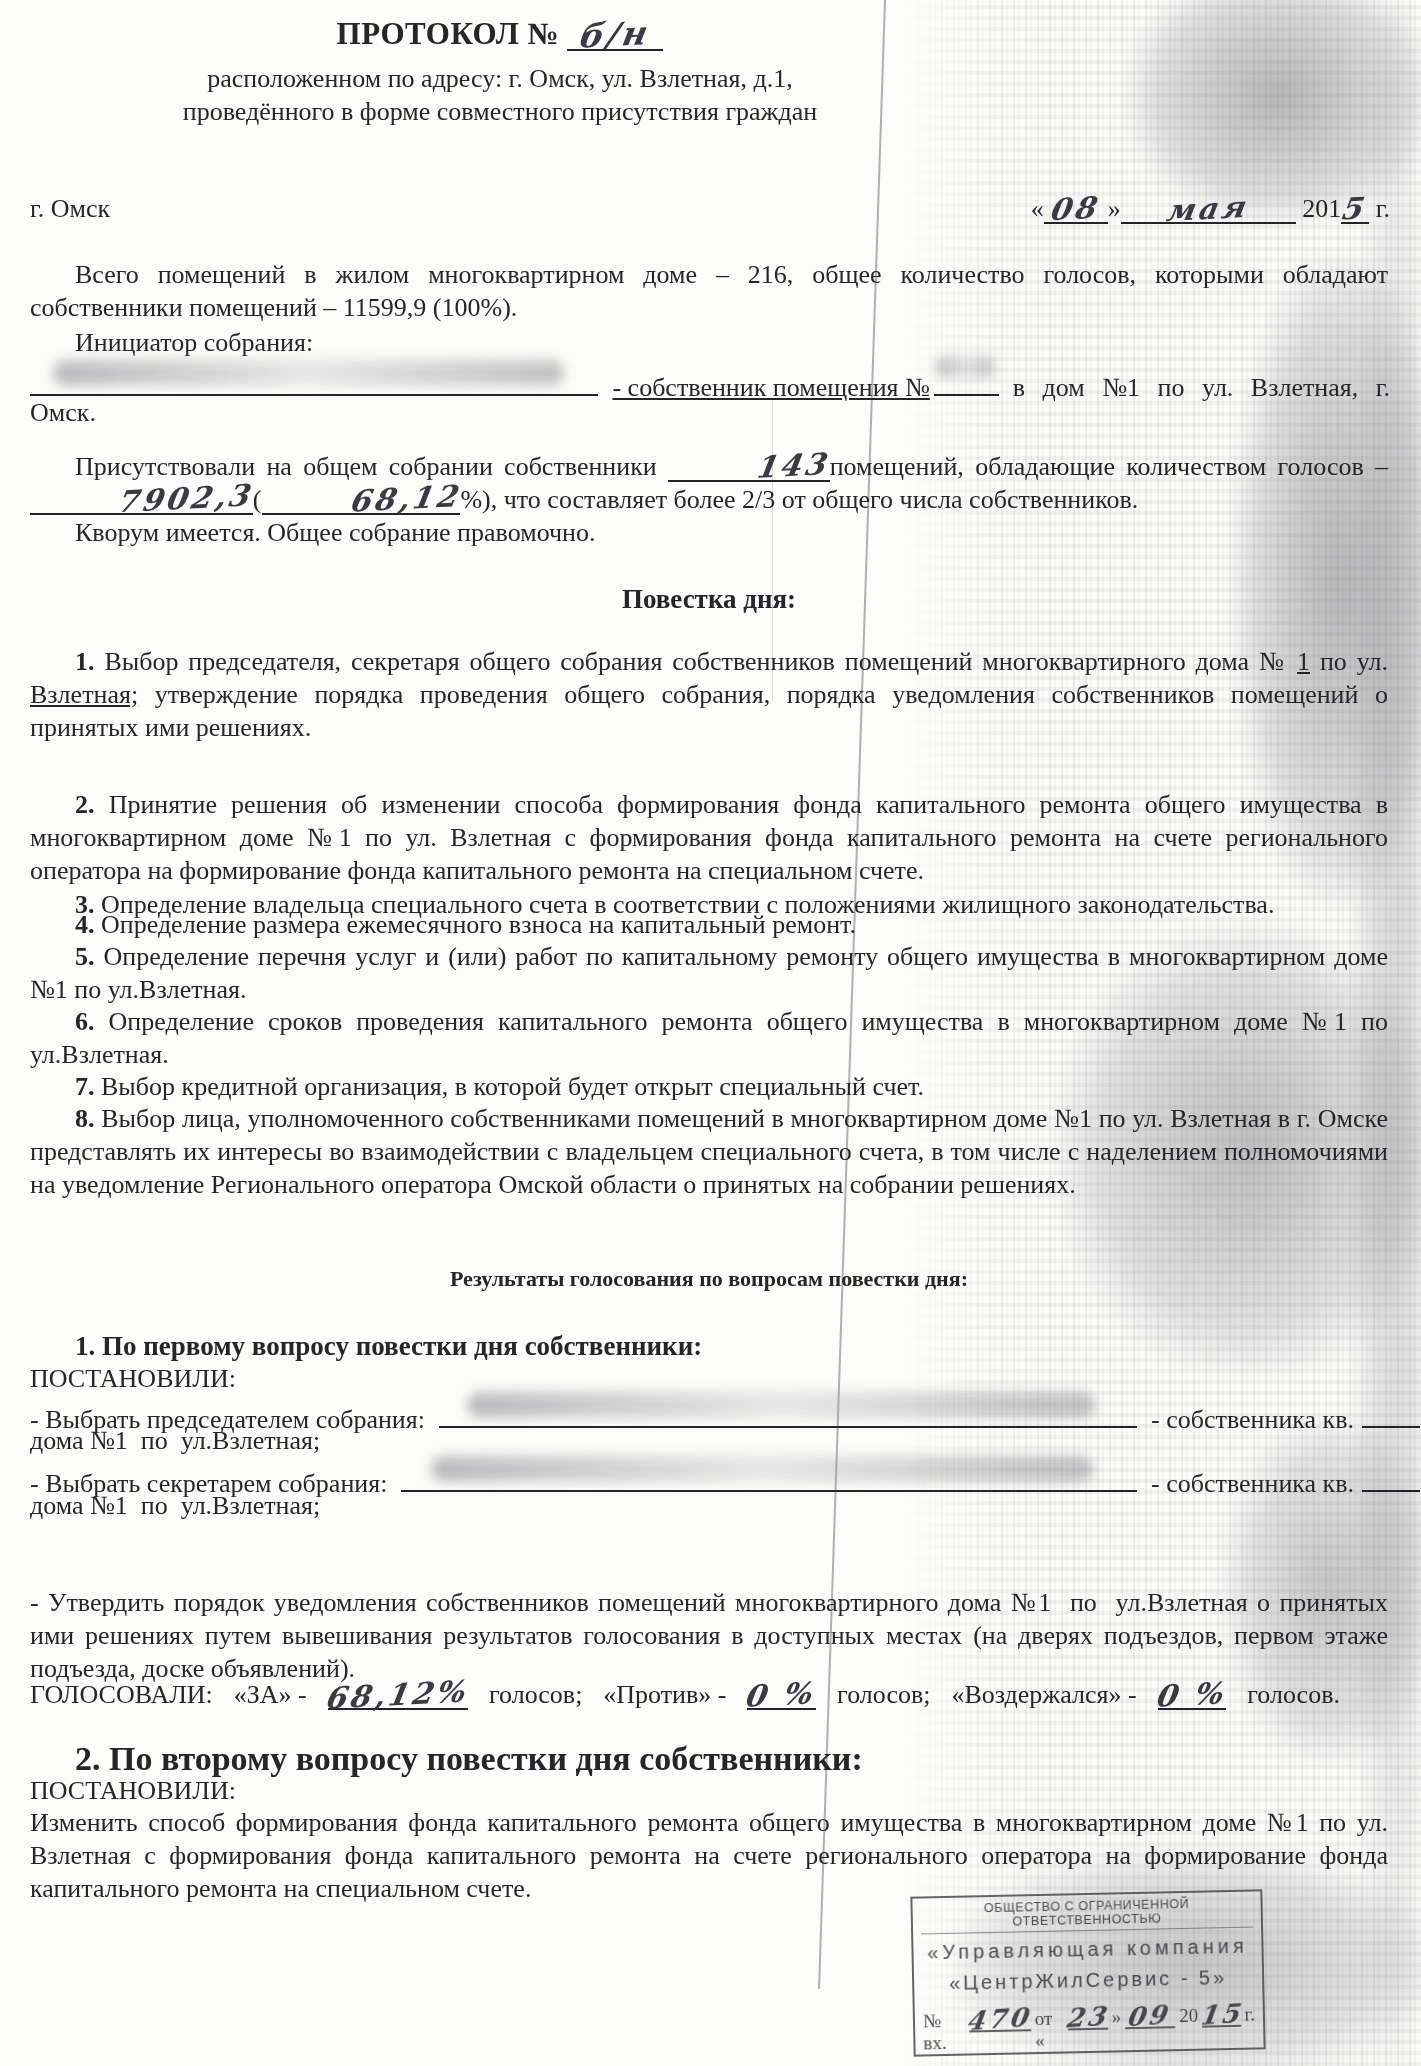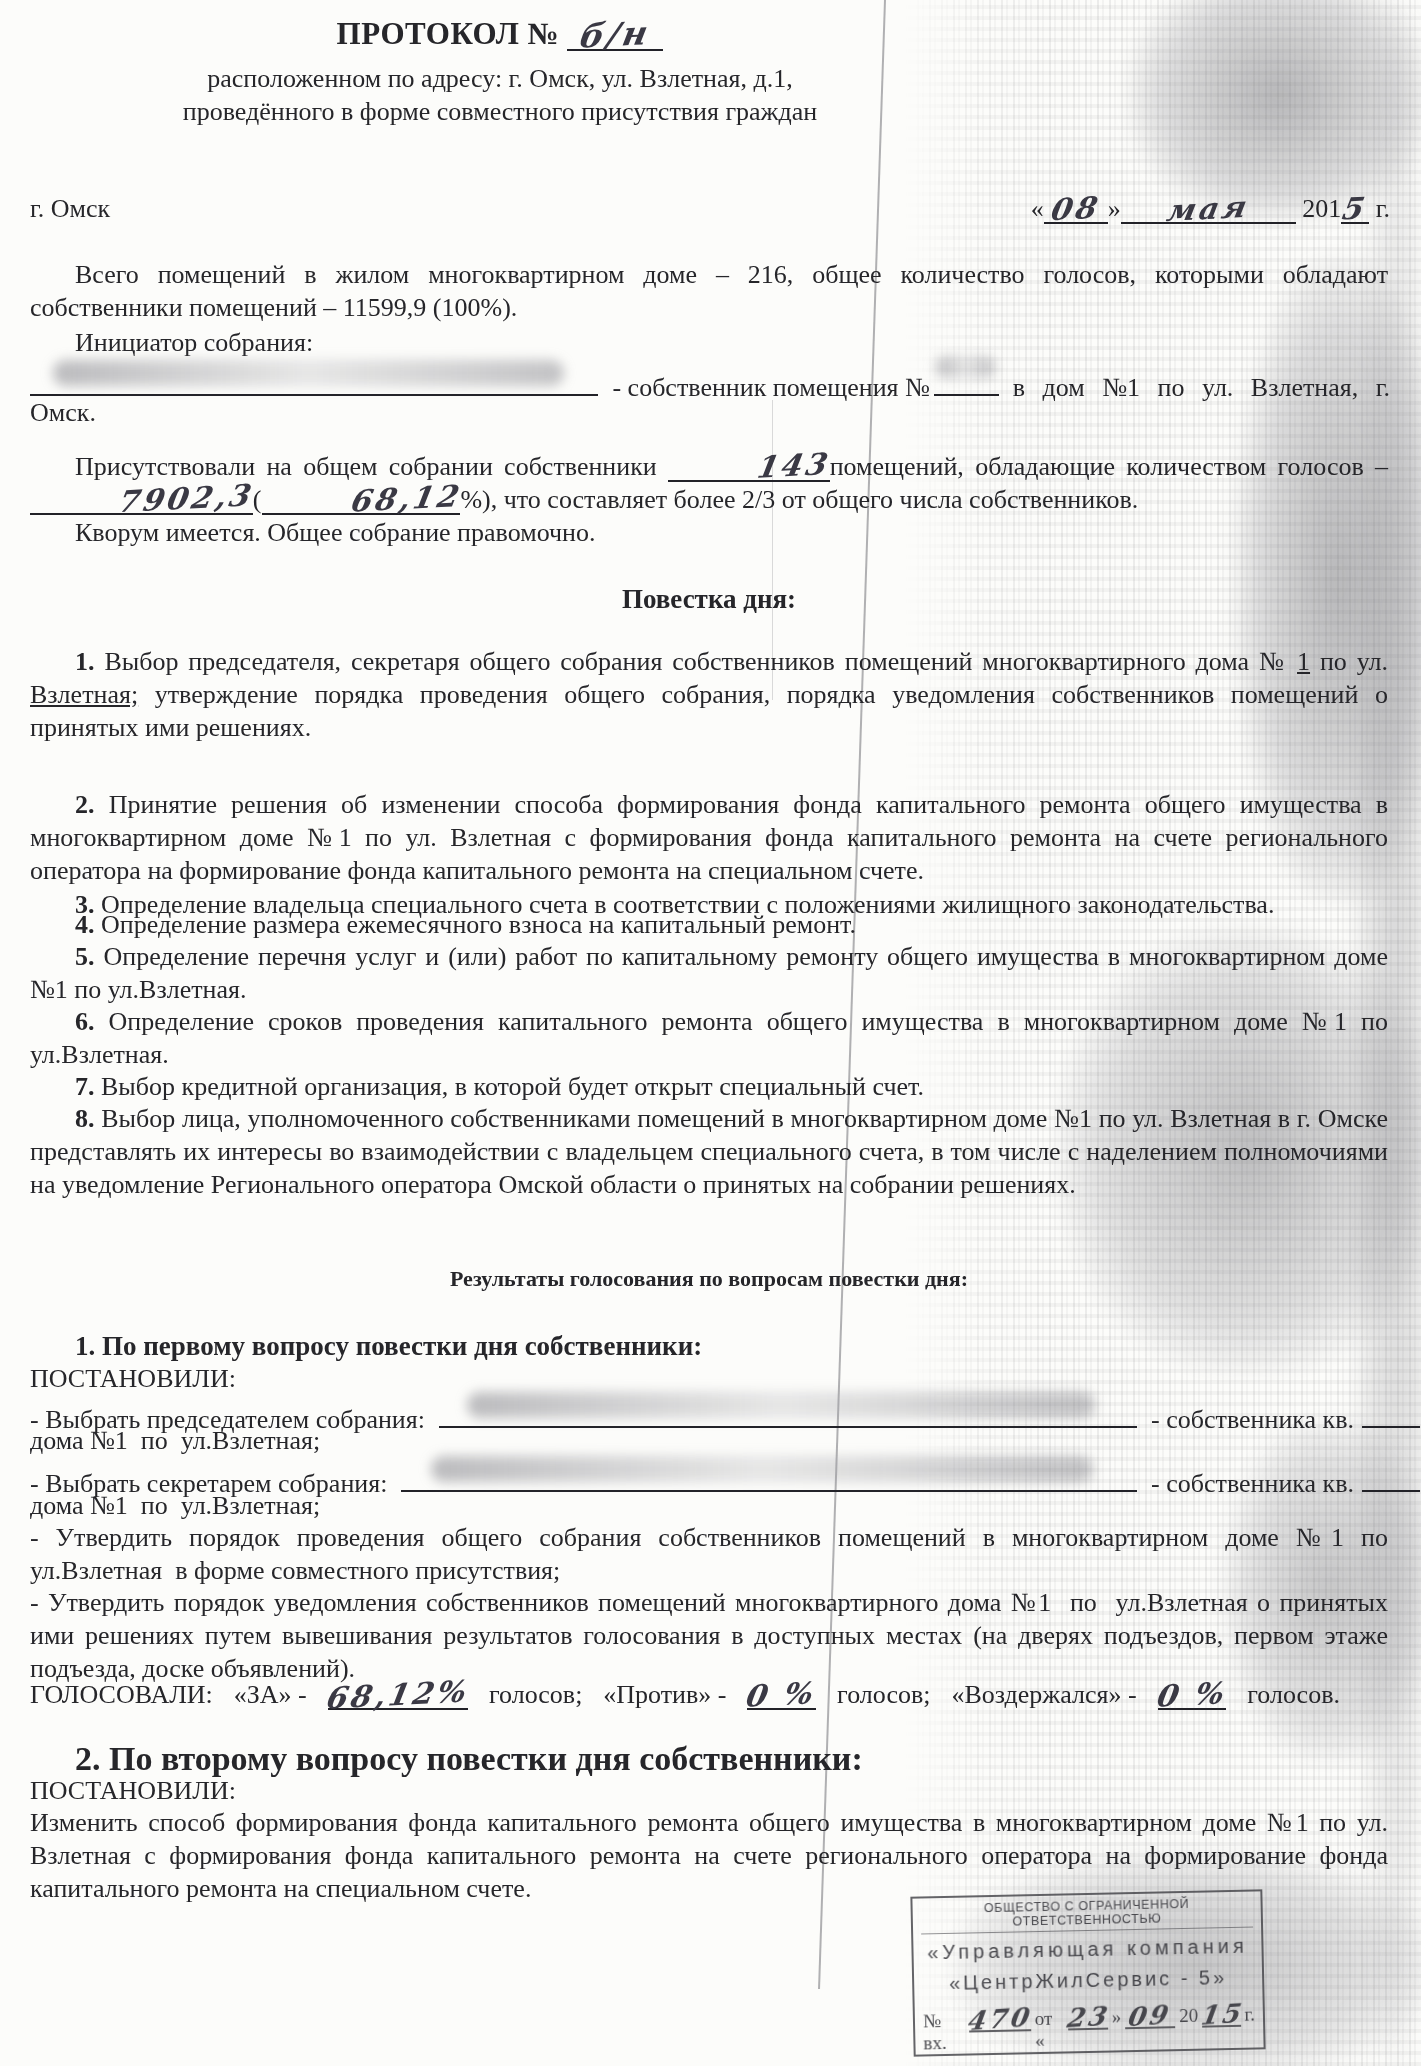--- a/index.html
+++ b/index.html
@@ -84,21 +84,21 @@
     </span>
   </div>
 
   <div class="abs para ind" style="top:258px;">Всего помещений в жилом многоквартирном доме – 216, общее количество голосов, которыми обладают собственники помещений – 11599,9 (100%).</div>
   <div class="abs para ind" style="top:326px;">Инициатор собрания:</div>
 
   <div class="abs row" style="top:360px;left:30px;width:1360px;">
     <span class="uline" style="width:700px;">
         <span class="smear-in"></span>
       </span>
-    <span style="margin-left:14px;white-space:nowrap;">- собственник помещения №</span>
+    <span style="margin-left:14px;white-space:nowrap;text-decoration:underline;">- собственник помещения №</span>
     <span class="uline" style="width:80px;margin-left:4px;">
         <span class="smear-in" style="top:-4px;height:22px;"></span>
       </span>
     <span style="margin-left:14px;white-space:nowrap;word-spacing:11px;">в дом №1 по ул. Взлетная, г.</span>
   </div>
   <div class="abs para" style="top:396px;">Омск.</div>
 
   <div class="abs para ind" style="top:450px;">
     <span>Присутствовали на общем собрании собственники</span>
     <span class="fill w90"><i class="hw">143</i></span><span>помещений, обладающие количеством голосов –</span>
@@ -156,21 +156,20 @@
   <div class="abs row" style="top:1456px;left:30px;width:1390px;">
     <span style="white-space:nowrap;">- Выбрать секретарем собрания:</span>
     <span class="uline" style="flex:1;margin:0 14px;">
         <span class="smear-in"></span>
       </span>
     <span style="white-space:nowrap;">- собственника кв.</span>
     <span class="uline" style="width:58px;margin-left:8px;"></span>
   </div>
   <div class="abs para keep-ws" style="top:1489px;">дома №1  по  ул.Взлетная;</div>
 
-  <div class="abs para keep-ws" style="top:1521px;">- Утвердить порядок проведения общего собрания собственников помещений в многоквартирном доме №1 по  ул.Взлетная  в форме совместного присутствия;</div>
   <div class="abs para keep-ws" style="top:1586px;">- Утвердить порядок уведомления собственников помещений многоквартирного дома №1  по  ул.Взлетная о принятых ими решениях путем вывешивания результатов голосования в доступных местах (на дверях подъездов, первом этаже подъезда, доске объявлений).</div>
 
   <div class="abs row" style="top:1678px;left:30px;width:1310px;justify-content:space-between;">
     <span>ГОЛОСОВАЛИ:</span>
     <span>«ЗА» -</span>
     <span class="fill w110"><i class="hw">68,12%</i></span>
     <span>голосов;</span>
     <span>«Против» -</span>
     <span class="fill w60"><i class="hw">0 %</i></span>
     <span>голосов;</span>

